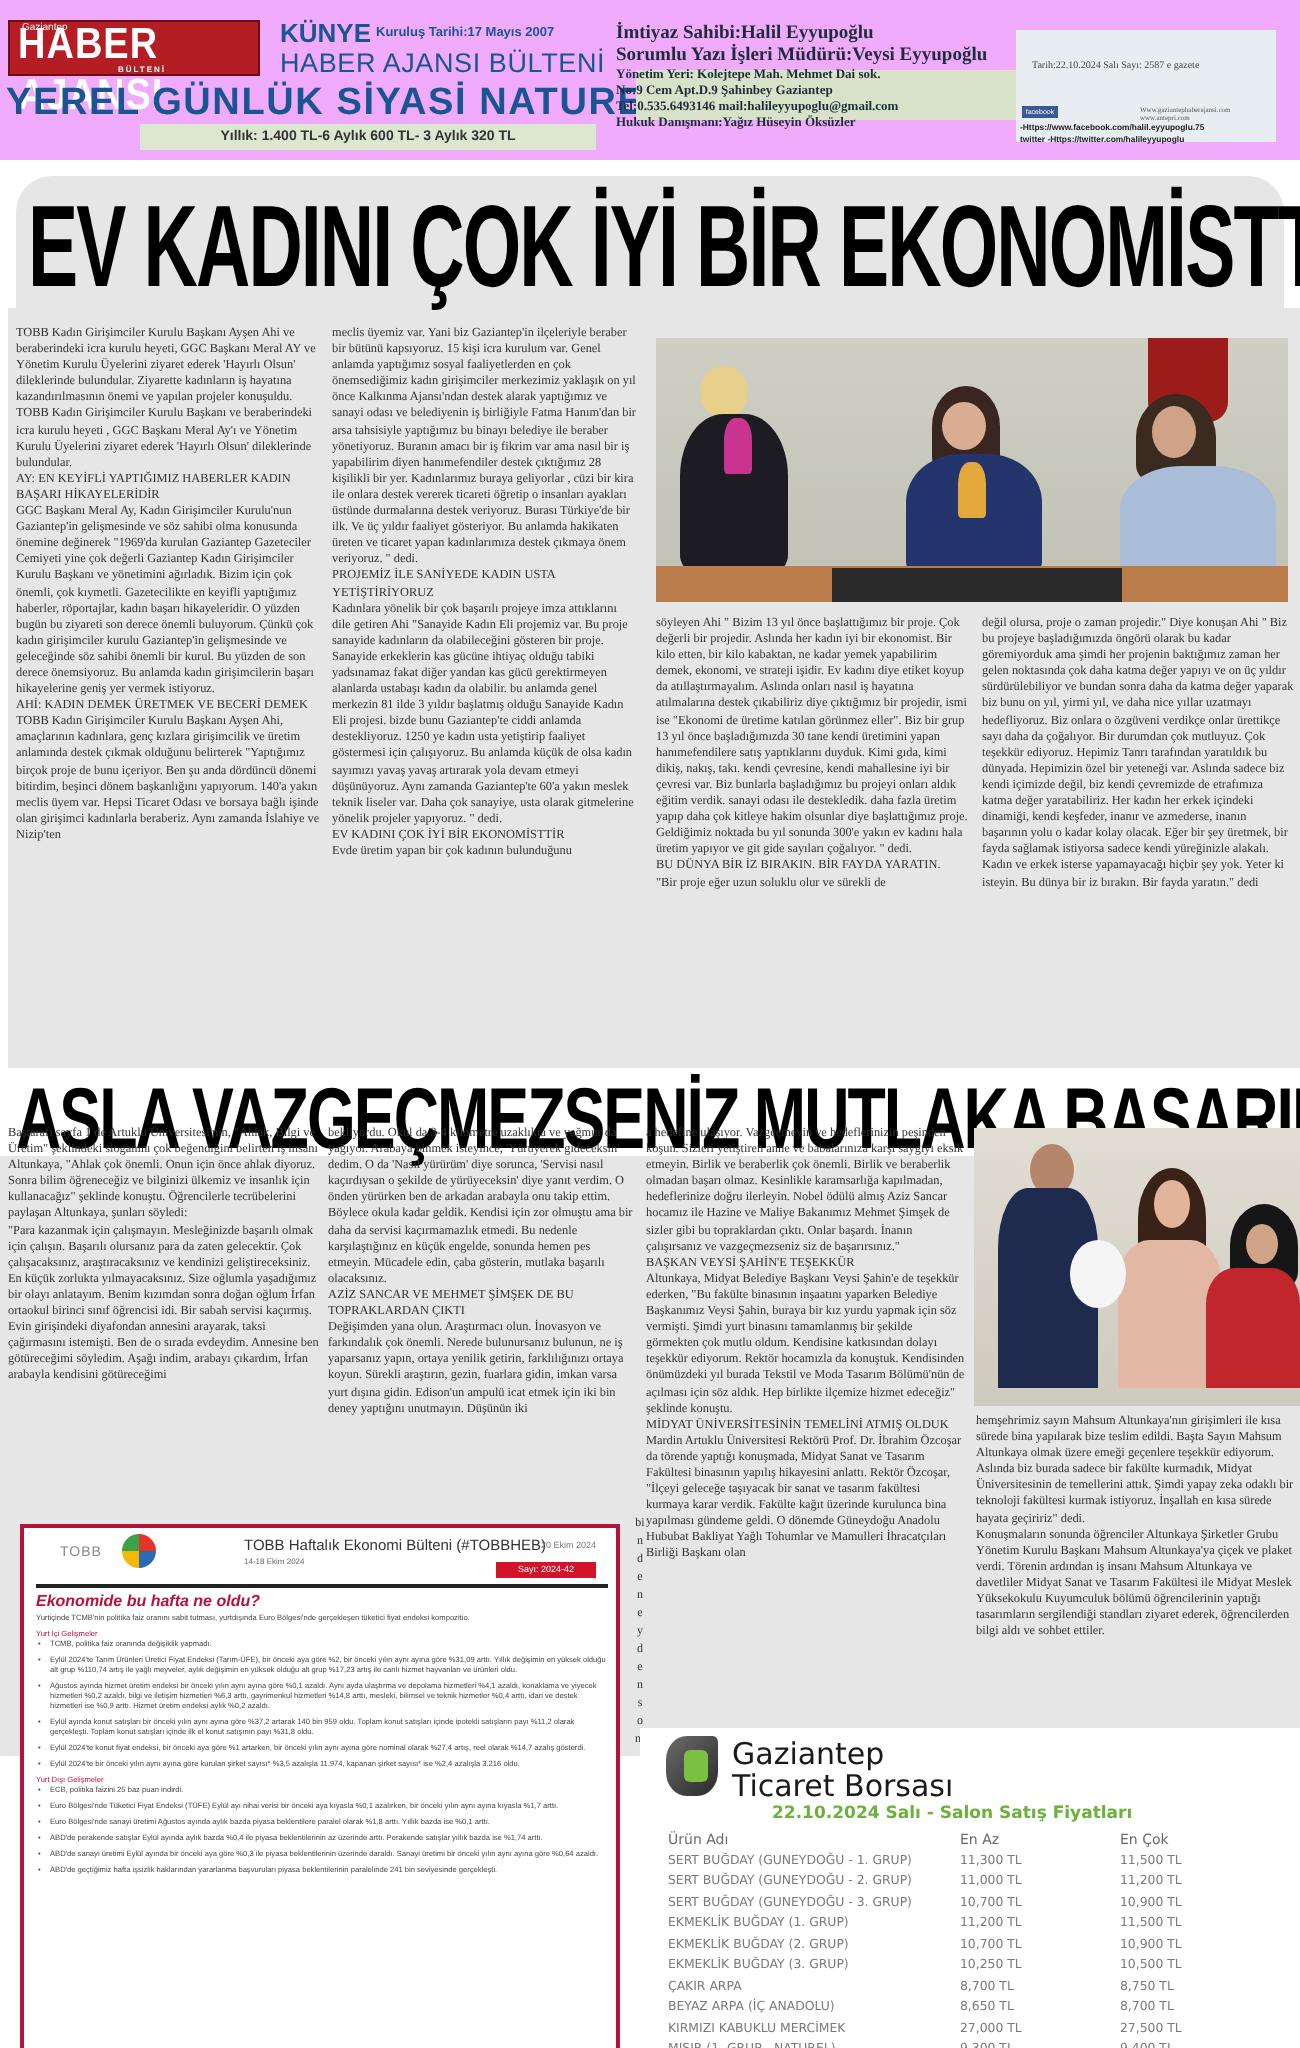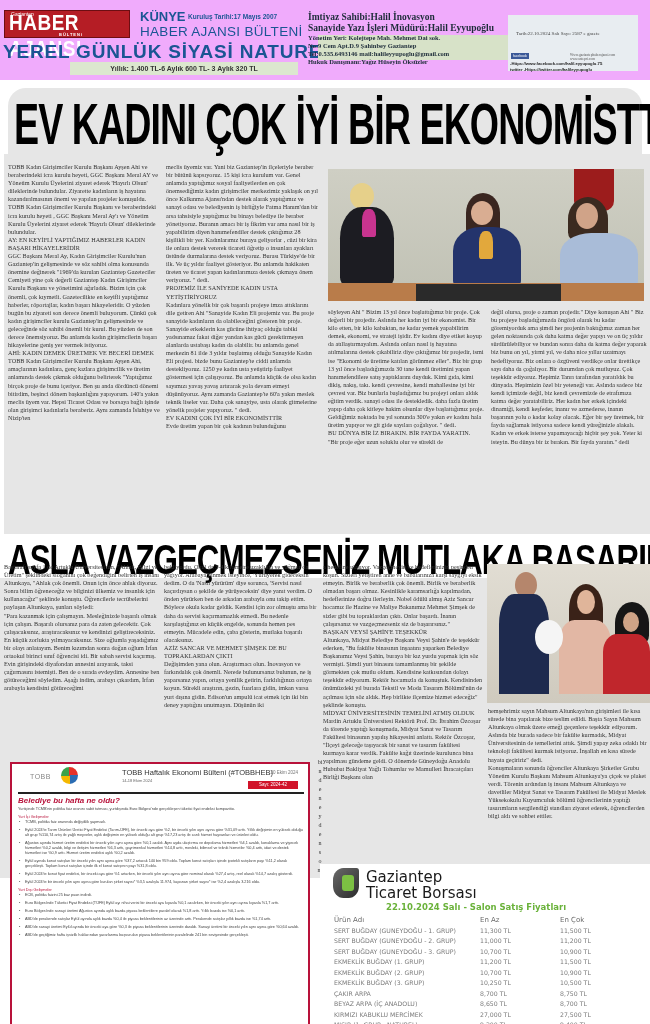--- a/index.html
+++ b/index.html
@@ -94,22 +94,22 @@
     <span class="logo-sub">BÜLTENİ</span>
   </div>
   <div class="kunye-title">KÜNYE</div>
   <div class="founded">Kuruluş Tarihi:17 Mayıs 2007</div>
   <div class="bulletin-title">HABER AJANSI BÜLTENİ</div>
   <div class="gazette-title">YEREL GÜNLÜK SİYASİ NATUREL</div>
   <div class="price-bar">Yıllık: 1.400 TL-6 Aylık 600 TL- 3 Aylık 320 TL</div>
 
   <div class="imprint-bg"></div>
   <div class="imprint">
-    <div class="l1">İmtiyaz Sahibi:Halil İnovasyon</div>
-    <div class="l1">Sanayide Yazı İşleri Müdürü:Halil Eyyupoğlu</div>
+    <div class="l1">İmtiyaz Sahibi:Halil Eyyupoğlu</div>
+    <div class="l1">Sorumlu Yazı İşleri Müdürü:Veysi Eyyupoğlu</div>
     <div class="l2">Yönetim Yeri: Kolejtepe Mah. Mehmet Dai sok.</div>
     <div class="l2">No:9  Cem Apt.D.9 Şahinbey Gaziantep</div>
     <div class="l2">Tel:0.535.6493146 mail:halileyyupoglu@gmail.com</div>
     <div class="l2">Hukuk Danışmanı:Yağız Hüseyin Öksüzler</div>
   </div>
 
   <div class="side-box"></div>
   <div class="date-line">Tarih:22.10.2024 Salı Sayı: 2587 e gazete</div>
   <div class="fb-btn">facebook</div>
   <div class="web-line">
@@ -204,21 +204,21 @@
 </div>
 
 <div class="tobb">
   <span class="tobb-name">TOBB</span>
   <span class="tobb-logo"></span>
   <span class="tobb-title">TOBB Haftalık Ekonomi Bülteni (#TOBBHEB)</span>
   <span class="tobb-dates">14-18 Ekim 2024</span>
   <span class="tobb-date">20 Ekim 2024</span>
   <span class="tobb-issue">Sayı: 2024-42</span>
   <div class="tobb-line"></div>
-  <div class="tobb-q">Belediye bu hafta ne oldu?</div>
+  <div class="tobb-q">Ekonomide bu hafta ne oldu?</div>
   <div class="tobb-body" id="tobb-body">
       <div class="">Yurtiçinde TCMB'nin politika faiz oranını sabit tutması, yurtdışında Euro Bölgesi'nde gerçekleşen tüketici fiyat endeksi kompozitio.</div>
       <div class="sec">Yurt İçi Gelişmeler</div>
       <div class="item">TCMB, politika faiz oranında değişiklik yapmadı.</div>
       <div class="item">Eylül 2024'te Tarım Ürünleri Üretici Fiyat Endeksi (Tarım-ÜFE), bir önceki aya göre %2, bir önceki yılın aynı ayına göre %31,09 arttı. Yıllık değişimin en yüksek olduğu alt grup %110,74 artış ile yağlı meyveler, aylık değişimin en yüksek olduğu alt grup %17,23 artış ile canlı hizmet hayvanları ve ürünleri oldu.</div>
       <div class="item">Ağustos ayında hizmet üretim endeksi bir önceki yılın aynı ayına göre %0,1 azaldı. Aynı ayda ulaştırma ve depolama hizmetleri %4,1 azaldı, konaklama ve yiyecek hizmetleri %0,2 azaldı, bilgi ve iletişim hizmetleri %6,3 arttı, gayrimenkul hizmetleri %14,8 arttı, mesleki, bilimsel ve teknik hizmetler %0,4 arttı, idari ve destek hizmetleri ise %0,9 arttı. Hizmet üretim endeksi aylık %0,2 azaldı.</div>
       <div class="item">Eylül ayında konut satışları bir önceki yılın aynı ayına göre %37,2 artarak 140 bin 959 oldu. Toplam konut satışları içinde ipotekli satışların payı %11,2 olarak gerçekleşti. Toplam konut satışları içinde ilk el konut satışının payı %31,8 oldu.</div>
       <div class="item">Eylül 2024'te konut fiyat endeksi, bir önceki aya göre %1 artarken, bir önceki yılın aynı ayına göre nominal olarak %27,4 artış, reel olarak %14,7 azalış gösterdi.</div>
       <div class="item">Eylül 2024'te bir önceki yılın aynı ayına göre kurulan şirket sayısı* %3,5 azalışla 11.974, kapanan şirket sayısı* ise %2,4 azalışla 3.216 oldu.</div>
       <div class="sec">Yurt Dışı Gelişmeler</div>

